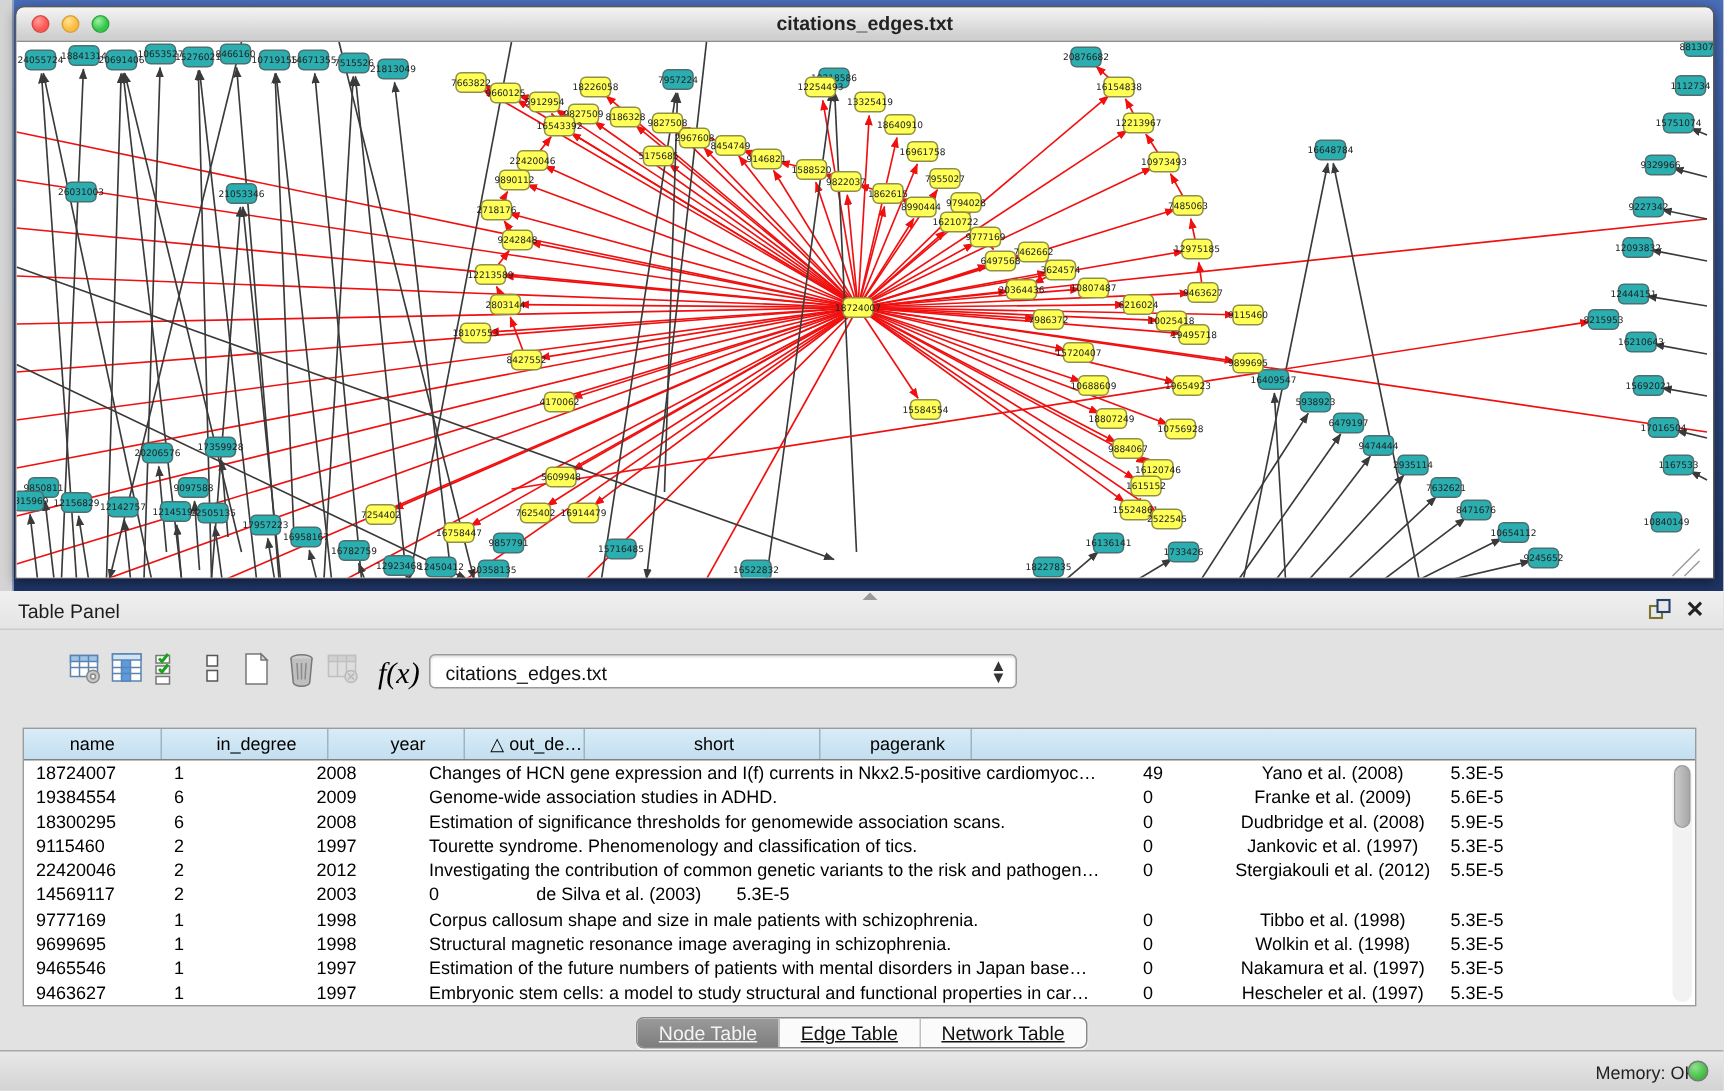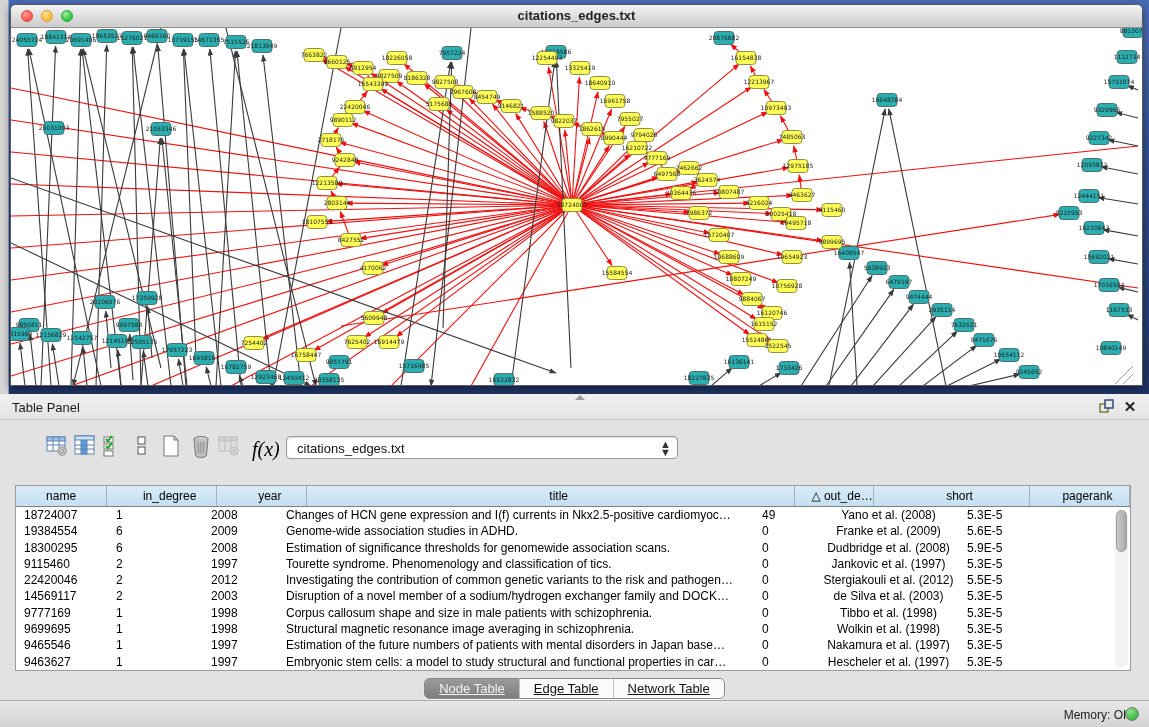--- a/index.html
+++ b/index.html
@@ -856,21 +856,20 @@
         <span class="txt">citations_edges.txt</span>
         <span class="stepper">▲<br>▼</span>
       </div>
     </div>
 
     <div id="tablebox">
       <div id="thead">
           <div class="th c0">name</div>
           <div class="th c1">in_degree</div>
           <div class="th c2">year</div>
-          <div class="th c3">title</div>
           <div class="th c4">△ out_de…</div>
           <div class="th c5">short</div>
           <div class="th c6">pagerank</div>
         </div>
       <div id="tbody">
           <div class="tr">
             <div class="td c0">18724007</div>
             <div class="td c1">1</div>
             <div class="td c2">2008</div>
             <div class="td c3">Changes of HCN gene expression and I(f) currents in Nkx2.5-positive cardiomyoc…</div>
@@ -911,21 +910,20 @@
             <div class="td c2">2012</div>
             <div class="td c3">Investigating the contribution of common genetic variants to the risk and pathogen…</div>
             <div class="td c4">0</div>
             <div class="td c5">Stergiakouli et al. (2012)</div>
             <div class="td c6">5.5E-5</div>
           </div>
           <div class="tr">
             <div class="td c0">14569117</div>
             <div class="td c1">2</div>
             <div class="td c2">2003</div>
-            <div class="td c3">Disruption of a novel member of a sodium/hydrogen exchanger family and DOCK…</div>
             <div class="td c4">0</div>
             <div class="td c5">de Silva et al. (2003)</div>
             <div class="td c6">5.3E-5</div>
           </div>
           <div class="tr">
             <div class="td c0">9777169</div>
             <div class="td c1">1</div>
             <div class="td c2">1998</div>
             <div class="td c3">Corpus callosum shape and size in male patients with schizophrenia.</div>
             <div class="td c4">0</div>

